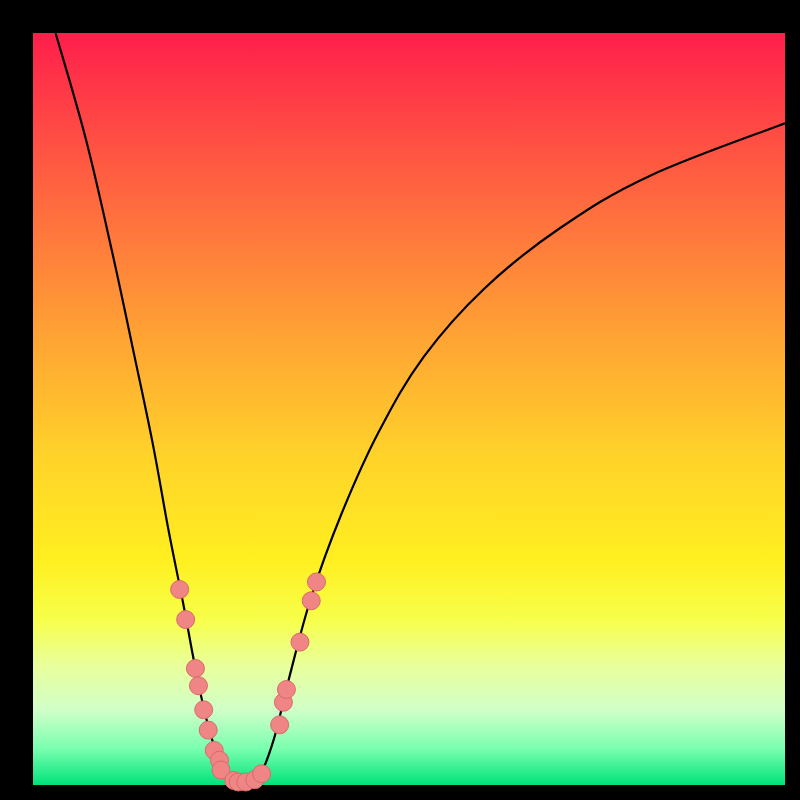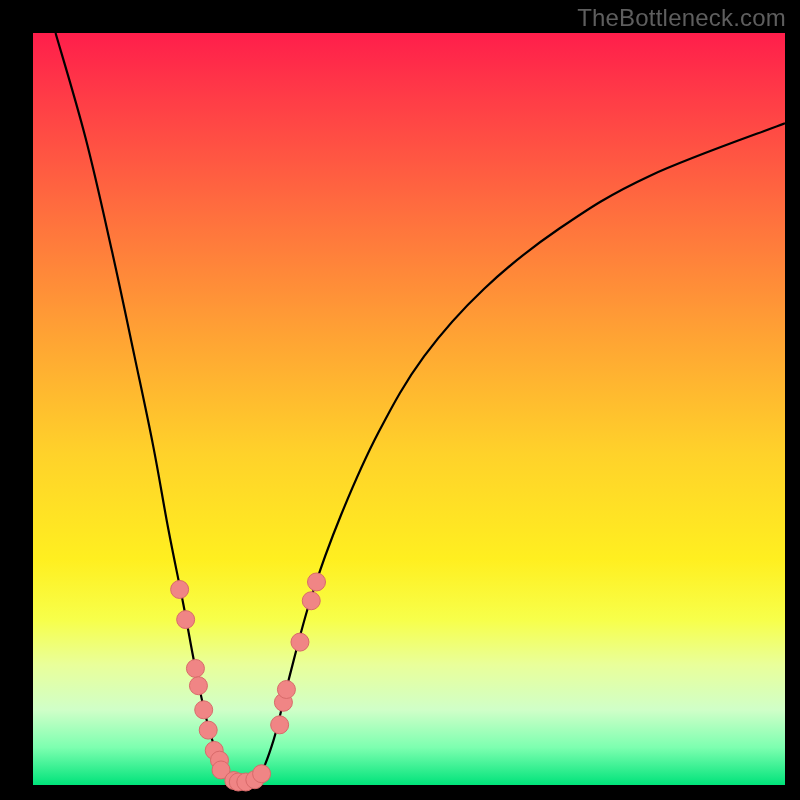--- a/index.html
+++ b/index.html
@@ -60,21 +60,20 @@
   .marker {
     fill: #f08585;
     stroke: #d86a6a;
     stroke-width: 1;
   }
 </style>
 </head>
 <body>
 
 <div class="frame">
-  <div class="watermark">TheBottleneck.com</div>
   <div class="plot">
     <svg class="curve" viewBox="0 0 752 752" preserveAspectRatio="none">
       <path id="left-path" fill="none" stroke="#000" stroke-width="2.2" d="M 22.56 0 C 27.9744 18.950399999999995, 42.488000000000014 66.02559999999997, 52.64000000000001 105.27999999999997 C 62.792 144.53439999999998, 70.16159999999999 178.82560000000004, 78.96 218.08000000000004 C 87.7584 257.3344000000001, 94.07520000000001 288.1664, 101.52000000000001 323.36 C 108.96480000000001 358.5536, 114.2288 382.4672, 120.32000000000001 413.59999999999997 C 126.41120000000001 444.73279999999994, 129.94559999999998 467.8944, 135.35999999999999 496.32 C 140.77439999999999 524.7456, 145.6624 547.1552, 150.4 571.52 C 155.13760000000002 595.8847999999999, 157.6192 611.376, 161.68 631.68 C 165.7408 651.9839999999999, 168.8992 668.0768, 172.96 684.32 C 177.0208 700.5632, 180.1792 711.0912, 184.24 721.92 C 188.3008 732.7488, 190.7824 739.0656, 195.52 744.48 C 200.25760000000002 749.8944, 207.85280000000003 750.6464, 210.56000000000003 752"></path>
       <path id="right-path" fill="none" stroke="#000" stroke-width="2.2" d="M 210.56000000000003 752 C 213.26720000000003 750.6464, 220.1856 752.6016, 225.6 744.48 C 231.0144 736.3584000000001, 235.22560000000001 724.4768, 240.64000000000001 706.88 C 246.05440000000002 689.2832, 248.912 672.4384, 255.68 646.72 C 262.448 621.0016, 268.76480000000004 593.7792, 278.24 564 C 287.7152 534.2208, 296.1376 511.05920000000003, 308.32 481.28000000000003 C 320.50239999999997 451.5008, 331.0304 426.9856, 345.92 398.56 C 360.80960000000005 370.1344, 372.0896 349.07840000000004, 391.04 323.36 C 409.9904 297.6416, 426.8352 278.6912, 451.2 255.67999999999995 C 475.5648 232.66879999999995, 496.6208 215.82399999999998, 526.4 195.51999999999998 C 556.1791999999999 175.21599999999998, 576.0319999999999 161.8304, 616.64 142.88 C 657.248 123.9296, 727.6351999999999 99.71520000000001, 752 90.24000000000001"></path>
       <g id="markers">
           <circle cx="146.64000000000001" cy="556.48" r="9" class="marker"></circle>
           <circle cx="152.656" cy="586.56" r="9" class="marker"></circle>
           <circle cx="162.43200000000002" cy="635.44" r="9" class="marker"></circle>
           <circle cx="165.44" cy="652.736" r="9" class="marker"></circle>
           <circle cx="170.70399999999998" cy="676.8" r="9" class="marker"></circle>

